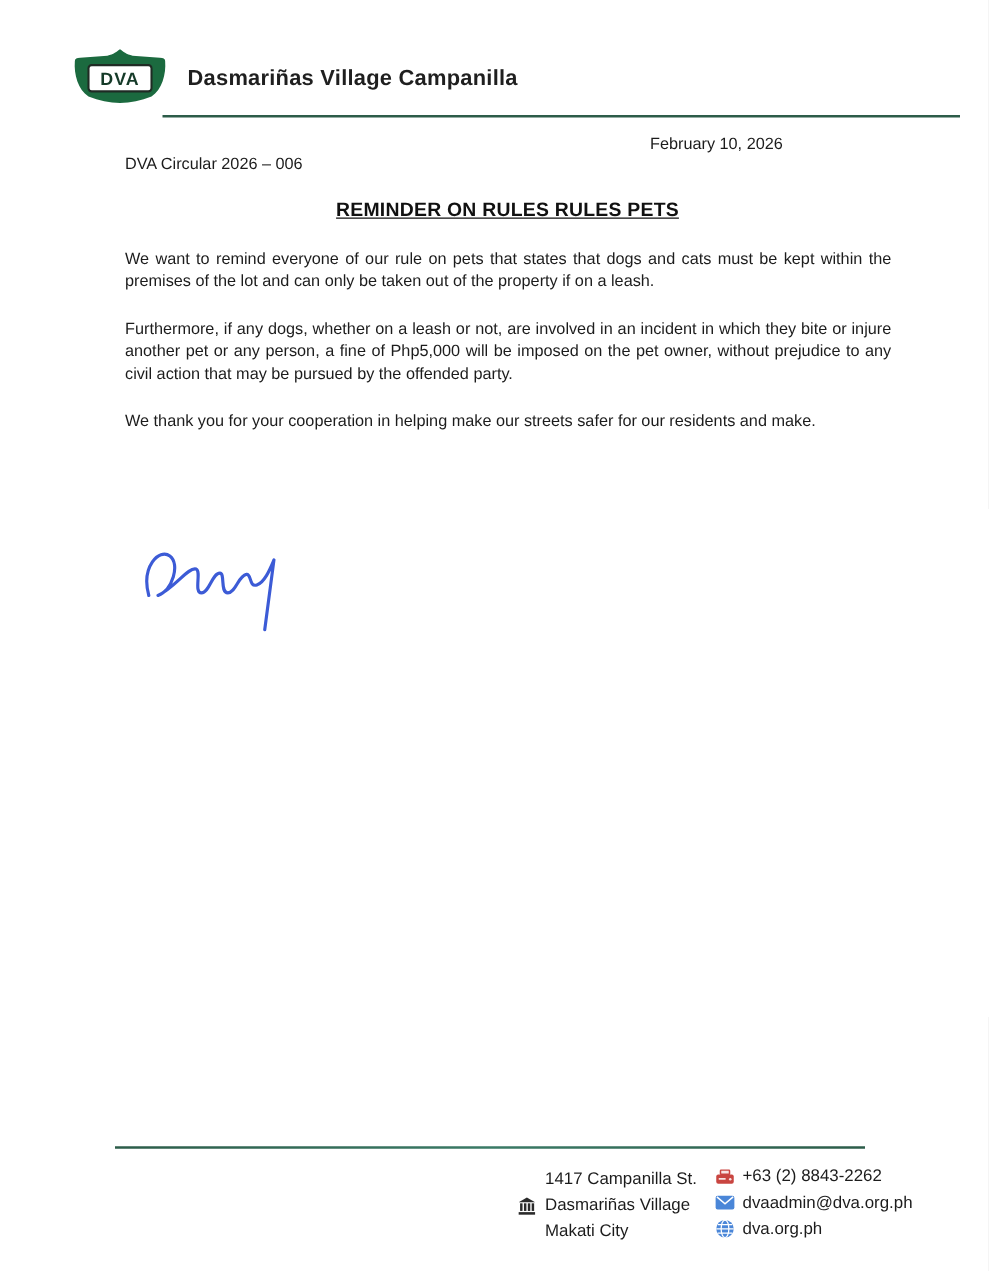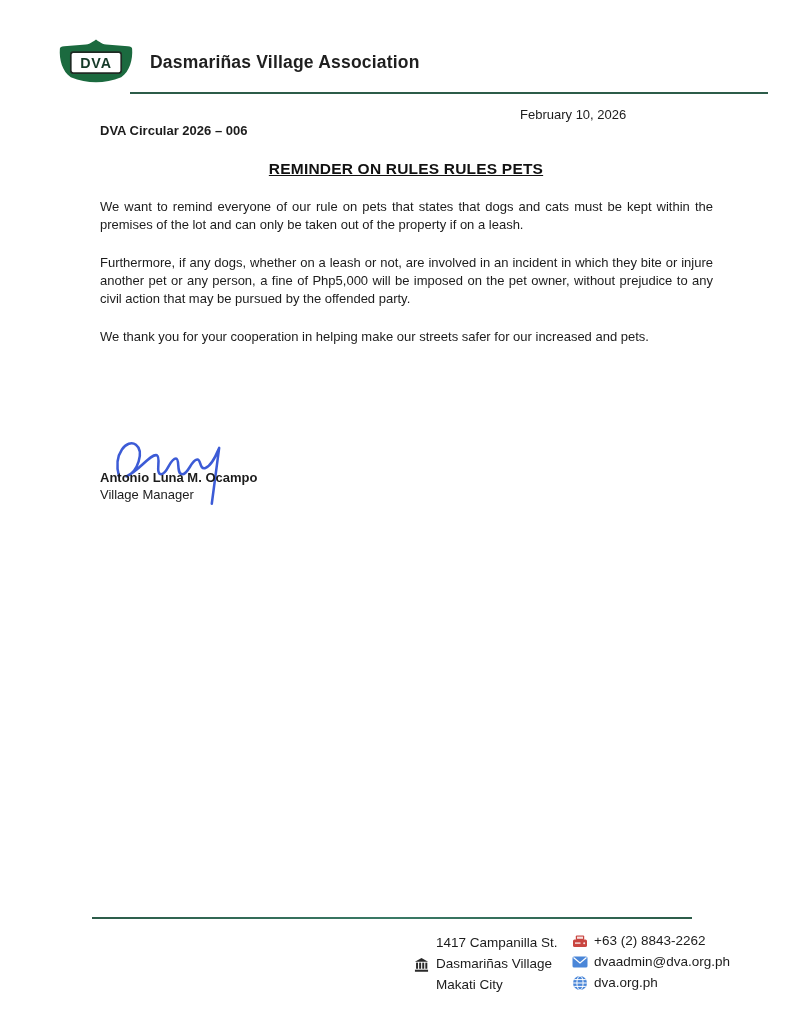--- a/index.html
+++ b/index.html
@@ -34,21 +34,20 @@
     left: 130px; top: 92px;
     width: 638px; height: 2px;
     background: #2c5c49;
   }
 
   
   .circular-no {
     position: absolute;
     left: 100px; top: 123px;
     font-size: 13px;
-    font-weight: bold;
   }
   .doc-date {
     position: absolute;
     left: 520px; top: 107px;
     font-size: 13px;
   }
 
   
   .doc-title {
     position: absolute;
@@ -127,41 +126,37 @@
 
 <div class="page">
 
   <div class="logo-wrap">
     <svg viewBox="0 0 100 64" width="84" height="56">
       <path d="M7,15 C7,13 9,12 12,12 L38,10 C44,9 47,6 50,4 C53,6 56,9 62,10 L88,12 C91,12 93,13 93,15 C94,28 90,42 80,49 C60,57 40,57 20,49 C10,42 6,28 7,15 Z" fill="#1b6a3f"></path>
       <rect x="20" y="19" width="60" height="25" rx="3" fill="#ffffff" stroke="#1f2b24" stroke-width="2"></rect>
       <text x="50" y="38" text-anchor="middle" font-family="Liberation Sans, sans-serif" font-size="17" font-weight="bold" letter-spacing="1" fill="#153a28">DVA</text>
     </svg>
   </div>
-  <div class="org-name">Dasmariñas Village Association</div>
+  <div class="org-name">Dasmariñas Village Campanilla</div>
   <div class="header-rule"></div>
 
   <div class="circular-no">DVA Circular 2026 – 006</div>
   <div class="doc-date">February 10, 2026</div>
 
   <div class="doc-title">REMINDER ON RULES RULES PETS</div>
 
   <div class="body-text">
     <p>We want to remind everyone of our rule on pets that states that dogs and cats must be kept within the premises of the lot and can only be taken out of the property if on a leash.</p>
     <p>Furthermore, if any dogs, whether on a leash or not, are involved in an incident in which they bite or injure another pet or any person, a fine of Php5,000 will be imposed on the pet owner, without prejudice to any civil action that may be pursued by the offended party.</p>
-    <p>We thank you for your cooperation in helping make our streets safer for our increased and pets.</p>
+    <p>We thank you for your cooperation in helping make our streets safer for our residents and make.</p>
   </div>
 
   <svg class="signature-ink" viewBox="0 0 130 74">
     <path d="M10,44 C4,22 18,8 26,14 C34,20 28,40 17,44 C30,38 40,22 46,24 C50,26 44,42 50,42 C56,42 58,27 64,27 C68,27 64,42 70,42 C76,42 78,29 84,28 C88,27 86,38 92,36 C98,34 102,24 105,17 L98,70" fill="none" stroke="#3c5bd6" stroke-width="2.4" stroke-linecap="round" stroke-linejoin="round"></path>
   </svg>
-  <div class="signer">
-    <div class="name">Antonio Luna M. Ocampo</div>
-    <div class="role">Village Manager</div>
-  </div>
 
   <div class="footer-rule"></div>
 
   <div class="footer-address">
     <svg class="addr-icon" viewBox="0 0 16 16">
       <path d="M8 0.5 L15 4.5 H1 Z" fill="#2a2a2a"></path>
       <rect x="2.2" y="5.5" width="2.1" height="6.5" fill="#2a2a2a"></rect>
       <rect x="5.5" y="5.5" width="2.1" height="6.5" fill="#2a2a2a"></rect>
       <rect x="8.8" y="5.5" width="2.1" height="6.5" fill="#2a2a2a"></rect>
       <rect x="12.1" y="5.5" width="2.1" height="6.5" fill="#2a2a2a"></rect>

